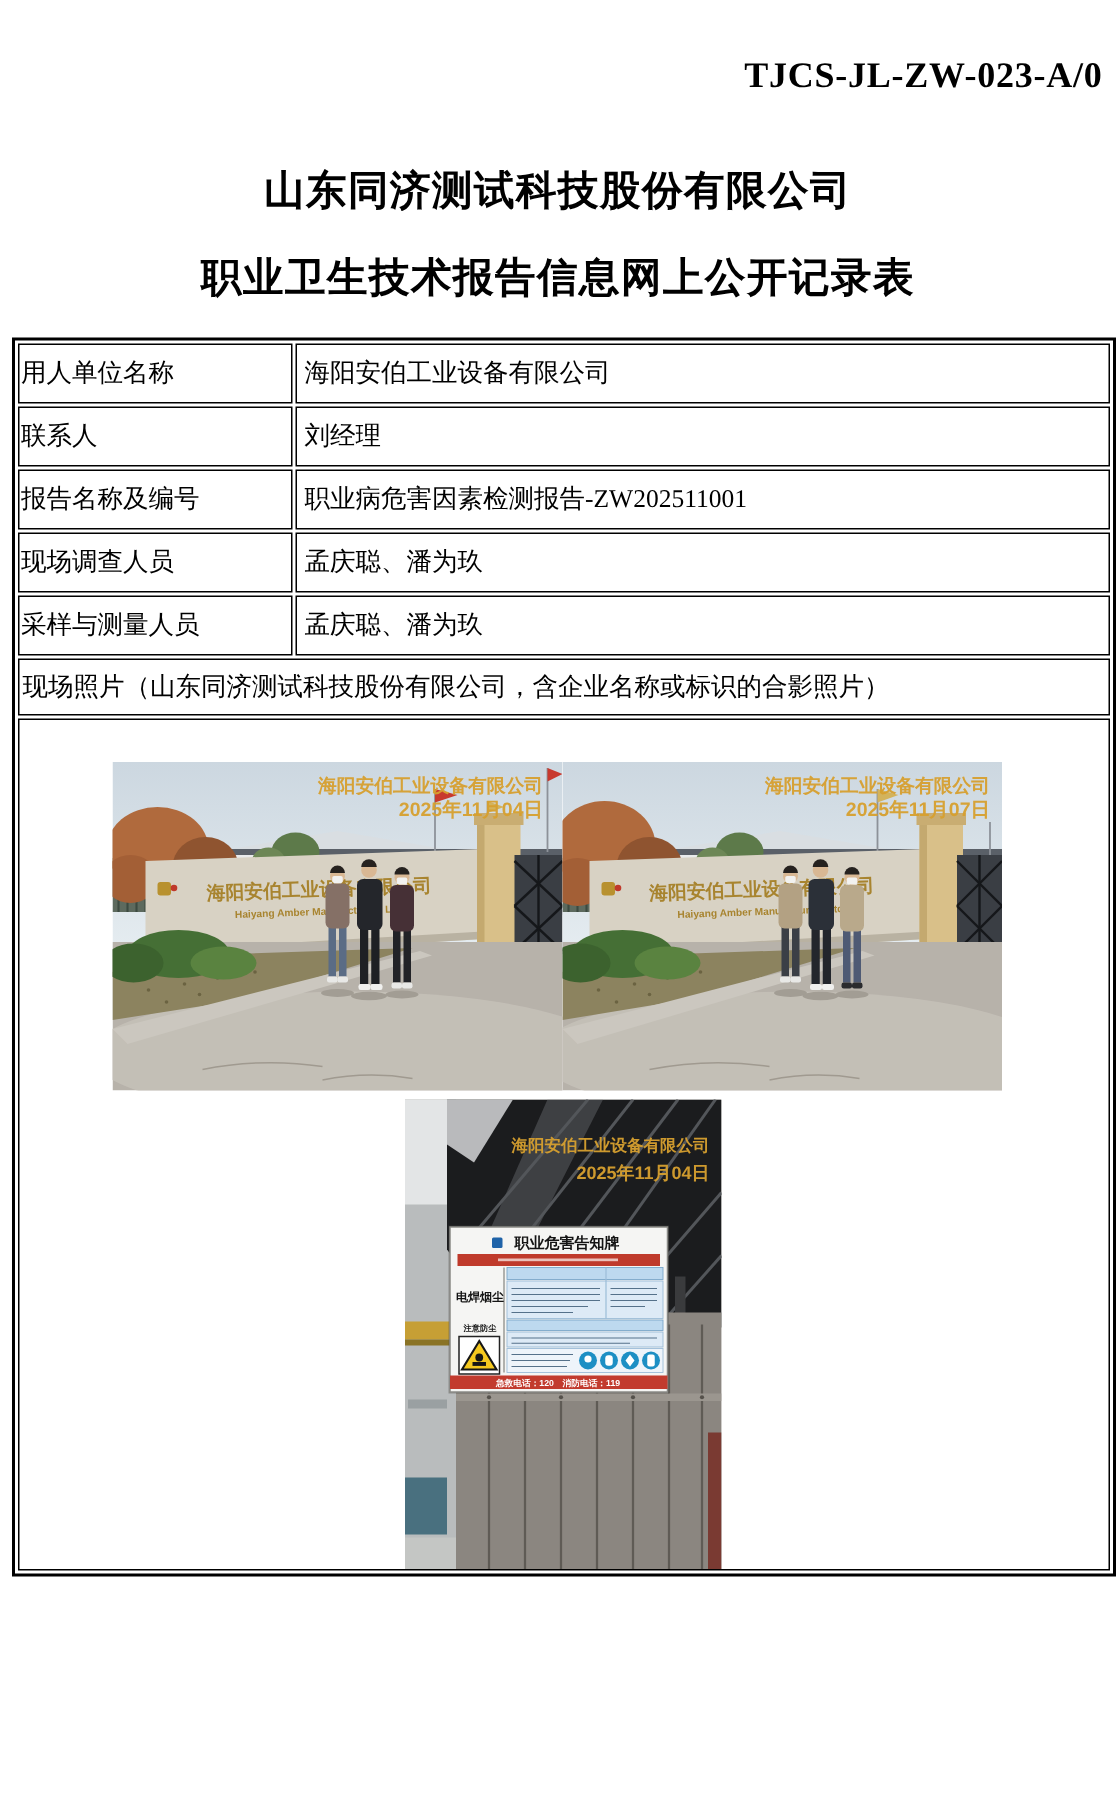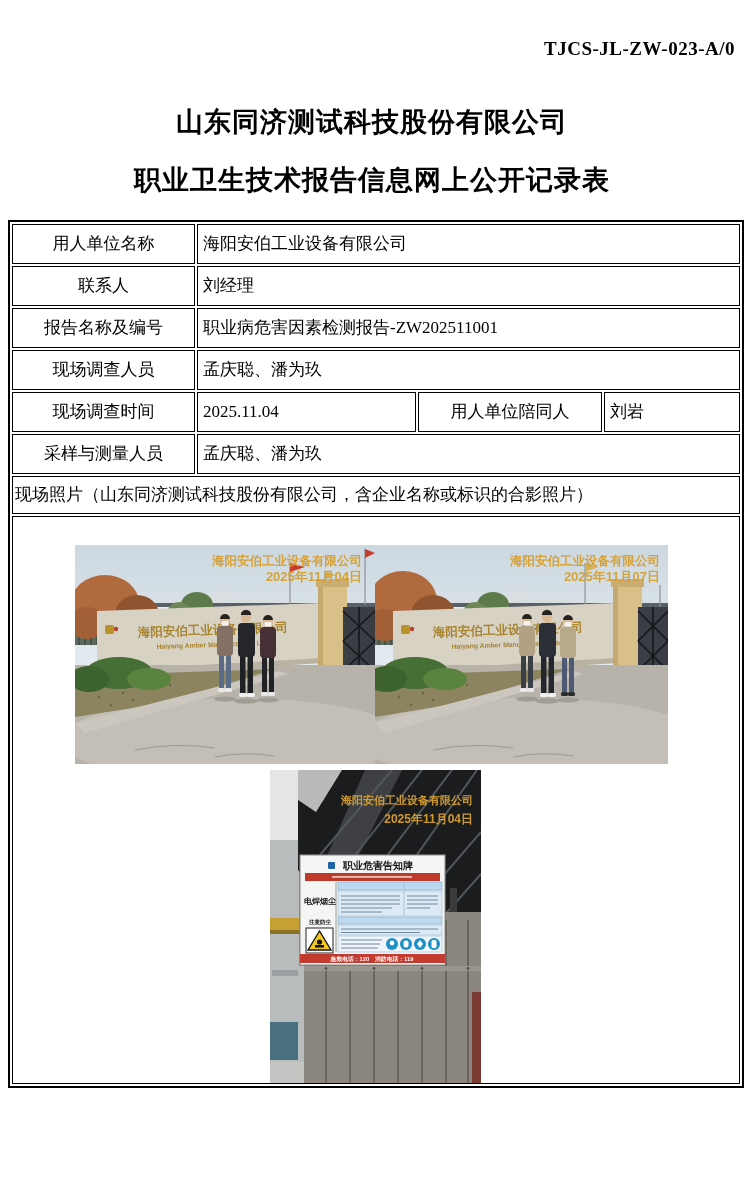--- a/index.html
+++ b/index.html
@@ -2,34 +2,34 @@
 <html><head>
 <meta charset="utf-8">
 <style>
   html,body{margin:0;padding:0;background:#fff;}
   .page{
     position:relative;width:744px;height:1202px;background:#fff;overflow:hidden;
     font-family:"Liberation Serif","DejaVu Serif",serif;color:#000;
   }
   .doc-code{
     margin-top:38px;padding-right:9px;text-align:right;
-    font-size:19px;font-weight:bold;letter-spacing:.5px;
+    font-size:24px;font-weight:bold;letter-spacing:.5px;
   }
   .title{ text-align:center;font-weight:bold;font-size:27px;letter-spacing:1px; }
   .title.l1{ margin-top:44px; }
   .title.l2{ margin-top:22px; }
   table.record{
     margin:22px auto 0 8px;width:728px;table-layout:fixed;
     border-collapse:separate;border-spacing:2px;border:2px solid #000;background:#fff;
   }
   table.record td{
     border:1px solid #000;font-size:17px;line-height:1.25;
     overflow:hidden;white-space:nowrap;vertical-align:middle;
   }
-  td.lbl{ text-align:center;height:36px; }
+  td.lbl{ height:36px; }
   td.val{ text-align:left;padding-left:5px;height:36px; }
   td.hdr{ text-align:left;padding:7px 2px;height:22px; }
   td.photo-cell{ height:560px;vertical-align:top;padding:0; }
   .photos-wrap{ padding-top:28px; }
   .photo-row{ display:flex;margin-left:62px; }
   .photo3-row{ margin-top:6px;margin-left:257px; }
   svg{ display:block; }
   .wm{ font-family:"Liberation Sans","DejaVu Sans",sans-serif;font-weight:bold;fill:#d7a02f;opacity:.95; }
   .sign-cn{ font-family:"Liberation Sans","DejaVu Sans",sans-serif;font-weight:bold;fill:#a8842f; }
   .sign-en{ font-family:"Liberation Sans","DejaVu Sans",sans-serif;font-weight:bold;fill:#a8842f; }
@@ -62,26 +62,20 @@
       <td class="lbl">联系人</td>
       <td class="val" colspan="3">刘经理</td>
     </tr>
     <tr>
       <td class="lbl">报告名称及编号</td>
       <td class="val" colspan="3">职业病危害因素检测报告-ZW202511001</td>
     </tr>
     <tr>
       <td class="lbl">现场调查人员</td>
       <td class="val" colspan="3">孟庆聪、潘为玖</td>
-    </tr>
-    <tr>
-      <td class="lbl">现场调查时间</td>
-      <td class="val">2025.11.04</td>
-      <td class="lbl">用人单位陪同人</td>
-      <td class="val">刘岩</td>
     </tr>
     <tr>
       <td class="lbl">采样与测量人员</td>
       <td class="val" colspan="3">孟庆聪、潘为玖</td>
     </tr>
     <tr>
       <td class="hdr" colspan="4">现场照片（山东同济测试科技股份有限公司，含企业名称或标识的合影照片）</td>
     </tr>
     <tr>
       <td class="photo-cell" colspan="4">

